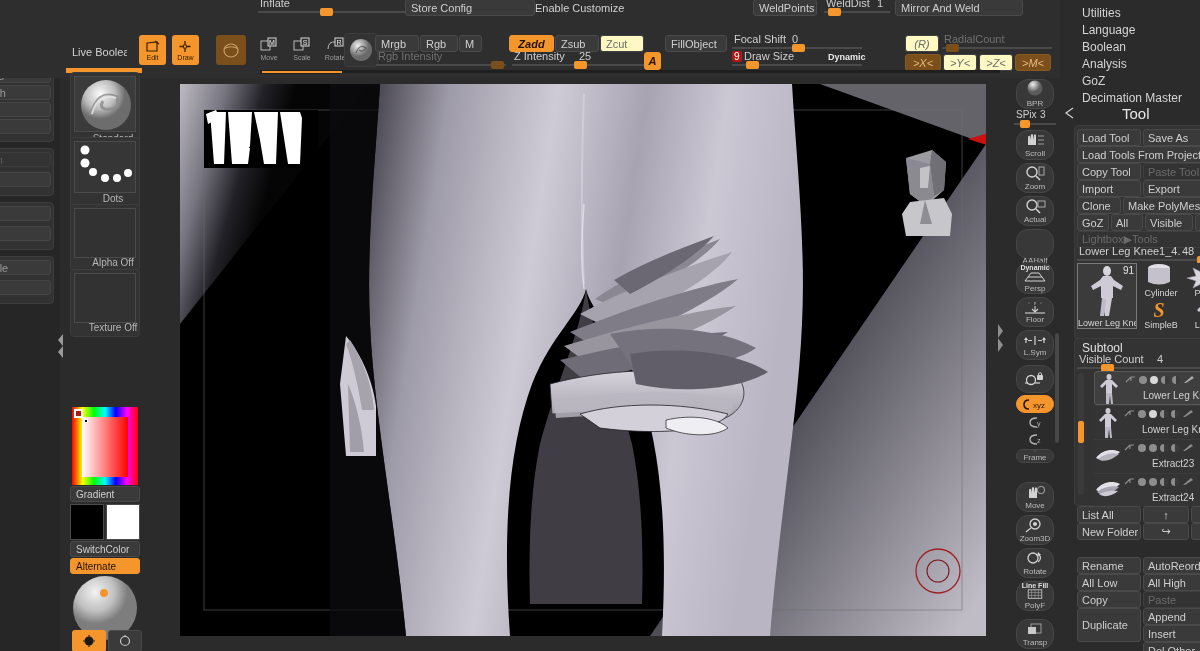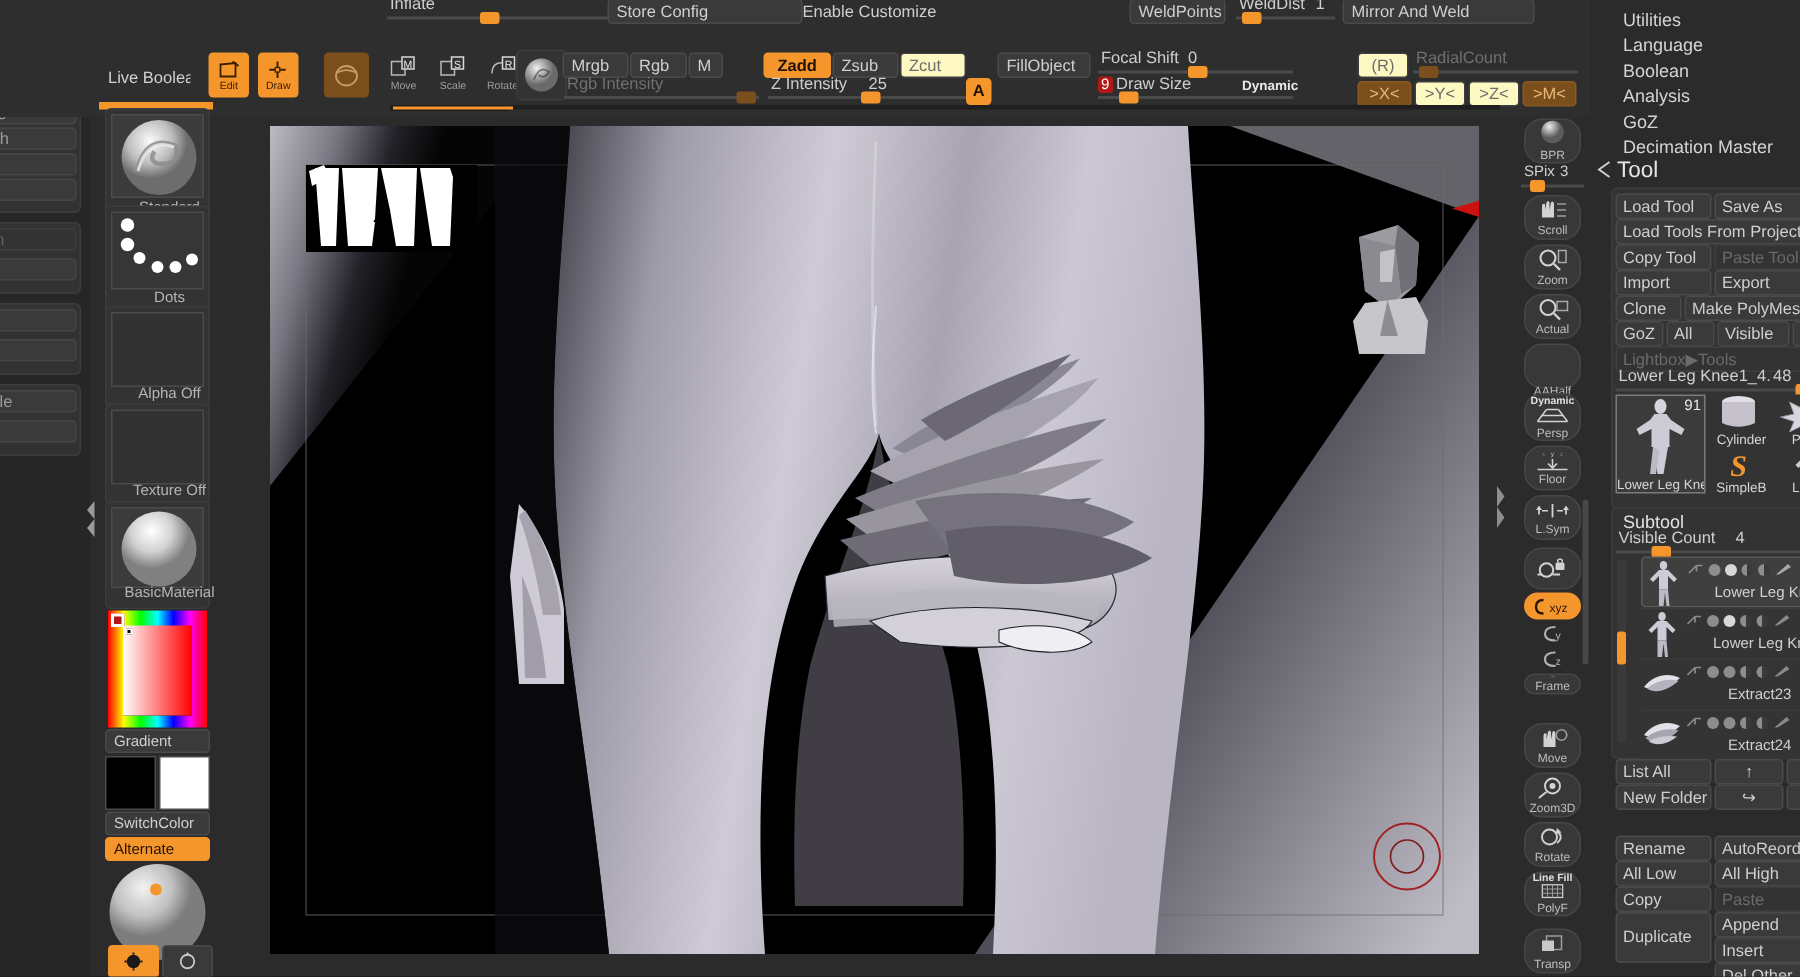--- a/index.html
+++ b/index.html
@@ -21,21 +21,21 @@
     font-size: 11px;
     display: flex; align-items: center;
     padding: 0 5px;
     white-space: nowrap;
     overflow: hidden;
     height: 17px;
   }
   .btn.dim { color: #6d6d6d; background: #fef9c3; border-color: #3f3f3f; }
   .btn.on  { background: #f5962d; border-color: #f5962d; color: #231203; font-weight: bold; }
   .btn.amber { background: #7a4f1c; border-color: #8a5a22; color: #e9b97a; }
-  .btn.center { justify-content: center; }
+  .btn.center { justify-content: center; font-style: italic; }
 
   .slider { position: relative; height: 17px; }
   .slider .track {
     position: absolute; left: 0; right: 0; bottom: 3px; height: 2px;
     background: #4a4a4a;
   }
   .slider .knob {
     position: absolute; bottom: 0px; width: 13px; height: 8px;
     background: #f5962d; border-radius: 2px;
   }
@@ -82,21 +82,21 @@
     background: #383838; border: 1px solid #474747; border-radius: 12px;
     display: flex; flex-direction: column; align-items: center; justify-content: center;
     color: #bdbdbd; font-size: 8px;
   }
   .railbtn.on { background: #f5962d; border-color: #f5962d; color: #2a1600; }
   .railbtn .cap { font-size: 8px; margin-top: 1px; }
 
   
   #rightpanel { position: absolute; left: 1060px; top: 0; width: 140px; height: 651px; background: #2b2b2b; }
   .menurow { position: absolute; left: 22px; font-size: 12px; color: #d4d4d4; }
-  .secTitle { position: absolute; font-size: 15px; color: #e6e6e6; }
+  .secTitle { position: absolute; font-size: 15px; color: #e6e6e6; margin-left: 44px; }
   .pbtn {
     position: absolute; height: 17px; background: #3a3a3a; border: 1px solid #4a4a4a;
     border-radius: 3px; font-size: 11px; color: #cfcfcf;
     display: flex; align-items: center; padding-left: 4px; overflow: hidden; white-space: nowrap;
   }
   .pbtn.dim { color: #6a6a6a; background: #333; border-color: #3f3f3f; }
   .pbtn.center { justify-content: center; padding-left: 0; }
   .strow { position: absolute; left: 26px; width: 112px; height: 33px; background: #343434; border-top: 1px solid #3b3b3b;}
   .strow.sel { background: #3f3f3f; border: 1px solid #585858; border-radius: 3px; }
   .stname { position: absolute; font-size: 10px; color: #d0d0d0; }
@@ -310,35 +310,20 @@
   <div class="panelbox" style="left:8px; top:140px; width:70px; height:68px;">
     <div class="bigswatch" style="left:3px; top:3px; width:62px; height:50px; background:#323232;"></div>
     <div class="swlabel" style="top:52px;">Alpha Off</div>
   </div>
 
   <div class="panelbox" style="left:8px; top:205px; width:70px; height:68px;">
     <div class="bigswatch" style="left:3px; top:3px; width:62px; height:50px; background:#323232;"></div>
     <div class="swlabel" style="top:52px;">Texture Off</div>
   </div>
 
-  <div class="panelbox" style="left:8px; top:270px; width:70px; height:72px;">
-    <div class="bigswatch" style="left:3px; top:3px; width:62px; height:54px;">
-      <svg width="62" height="54" viewBox="0 0 62 54">
-        <defs>
-              <radialGradient id="g2" cx="40%" cy="26%">
-          <stop offset="0%" stop-color="#ffffff"></stop>
-                <stop offset="55%" stop-color="#d2d2d2"></stop>
-                <stop offset="100%" stop-color="#808080"></stop>
-        </radialGradient>
-            </defs>
-        <circle cx="31" cy="27" r="25" fill="url(#g2)"></circle>
-      </svg>
-    </div>
-    <div class="swlabel" style="top:55px;">BasicMaterial</div>
-  </div>
 
   <div style="position:absolute; left:10px; top:343px; width:66px; height:78px; background:
       linear-gradient(90deg, #ff0000 0%, #ffff00 16%, #00ff00 33%, #00ffff 50%, #0000ff 66%, #ff00ff 83%, #ff0000 100%);">
     <div style="position:absolute; left:10px; top:10px; width:46px; height:60px; background:
         linear-gradient(to right,#ffffff,#ff0000), linear-gradient(to bottom, rgba(0,0,0,0) 40%, #000 100%);
         background-blend-mode: normal, multiply;"></div>
     <div style="position:absolute; left:2px; top:2px; width:9px; height:9px; border:2px solid #fff; background:#b01818;"></div>
     <div style="position:absolute; left:12px; top:12px; width:4px; height:4px; border:1px solid #fff; background:#000;"></div>
   </div>
   <div class="btn" style="position:absolute; left:8px; top:422px; width:70px; height:16px; font-size:10px;">Gradient</div>

